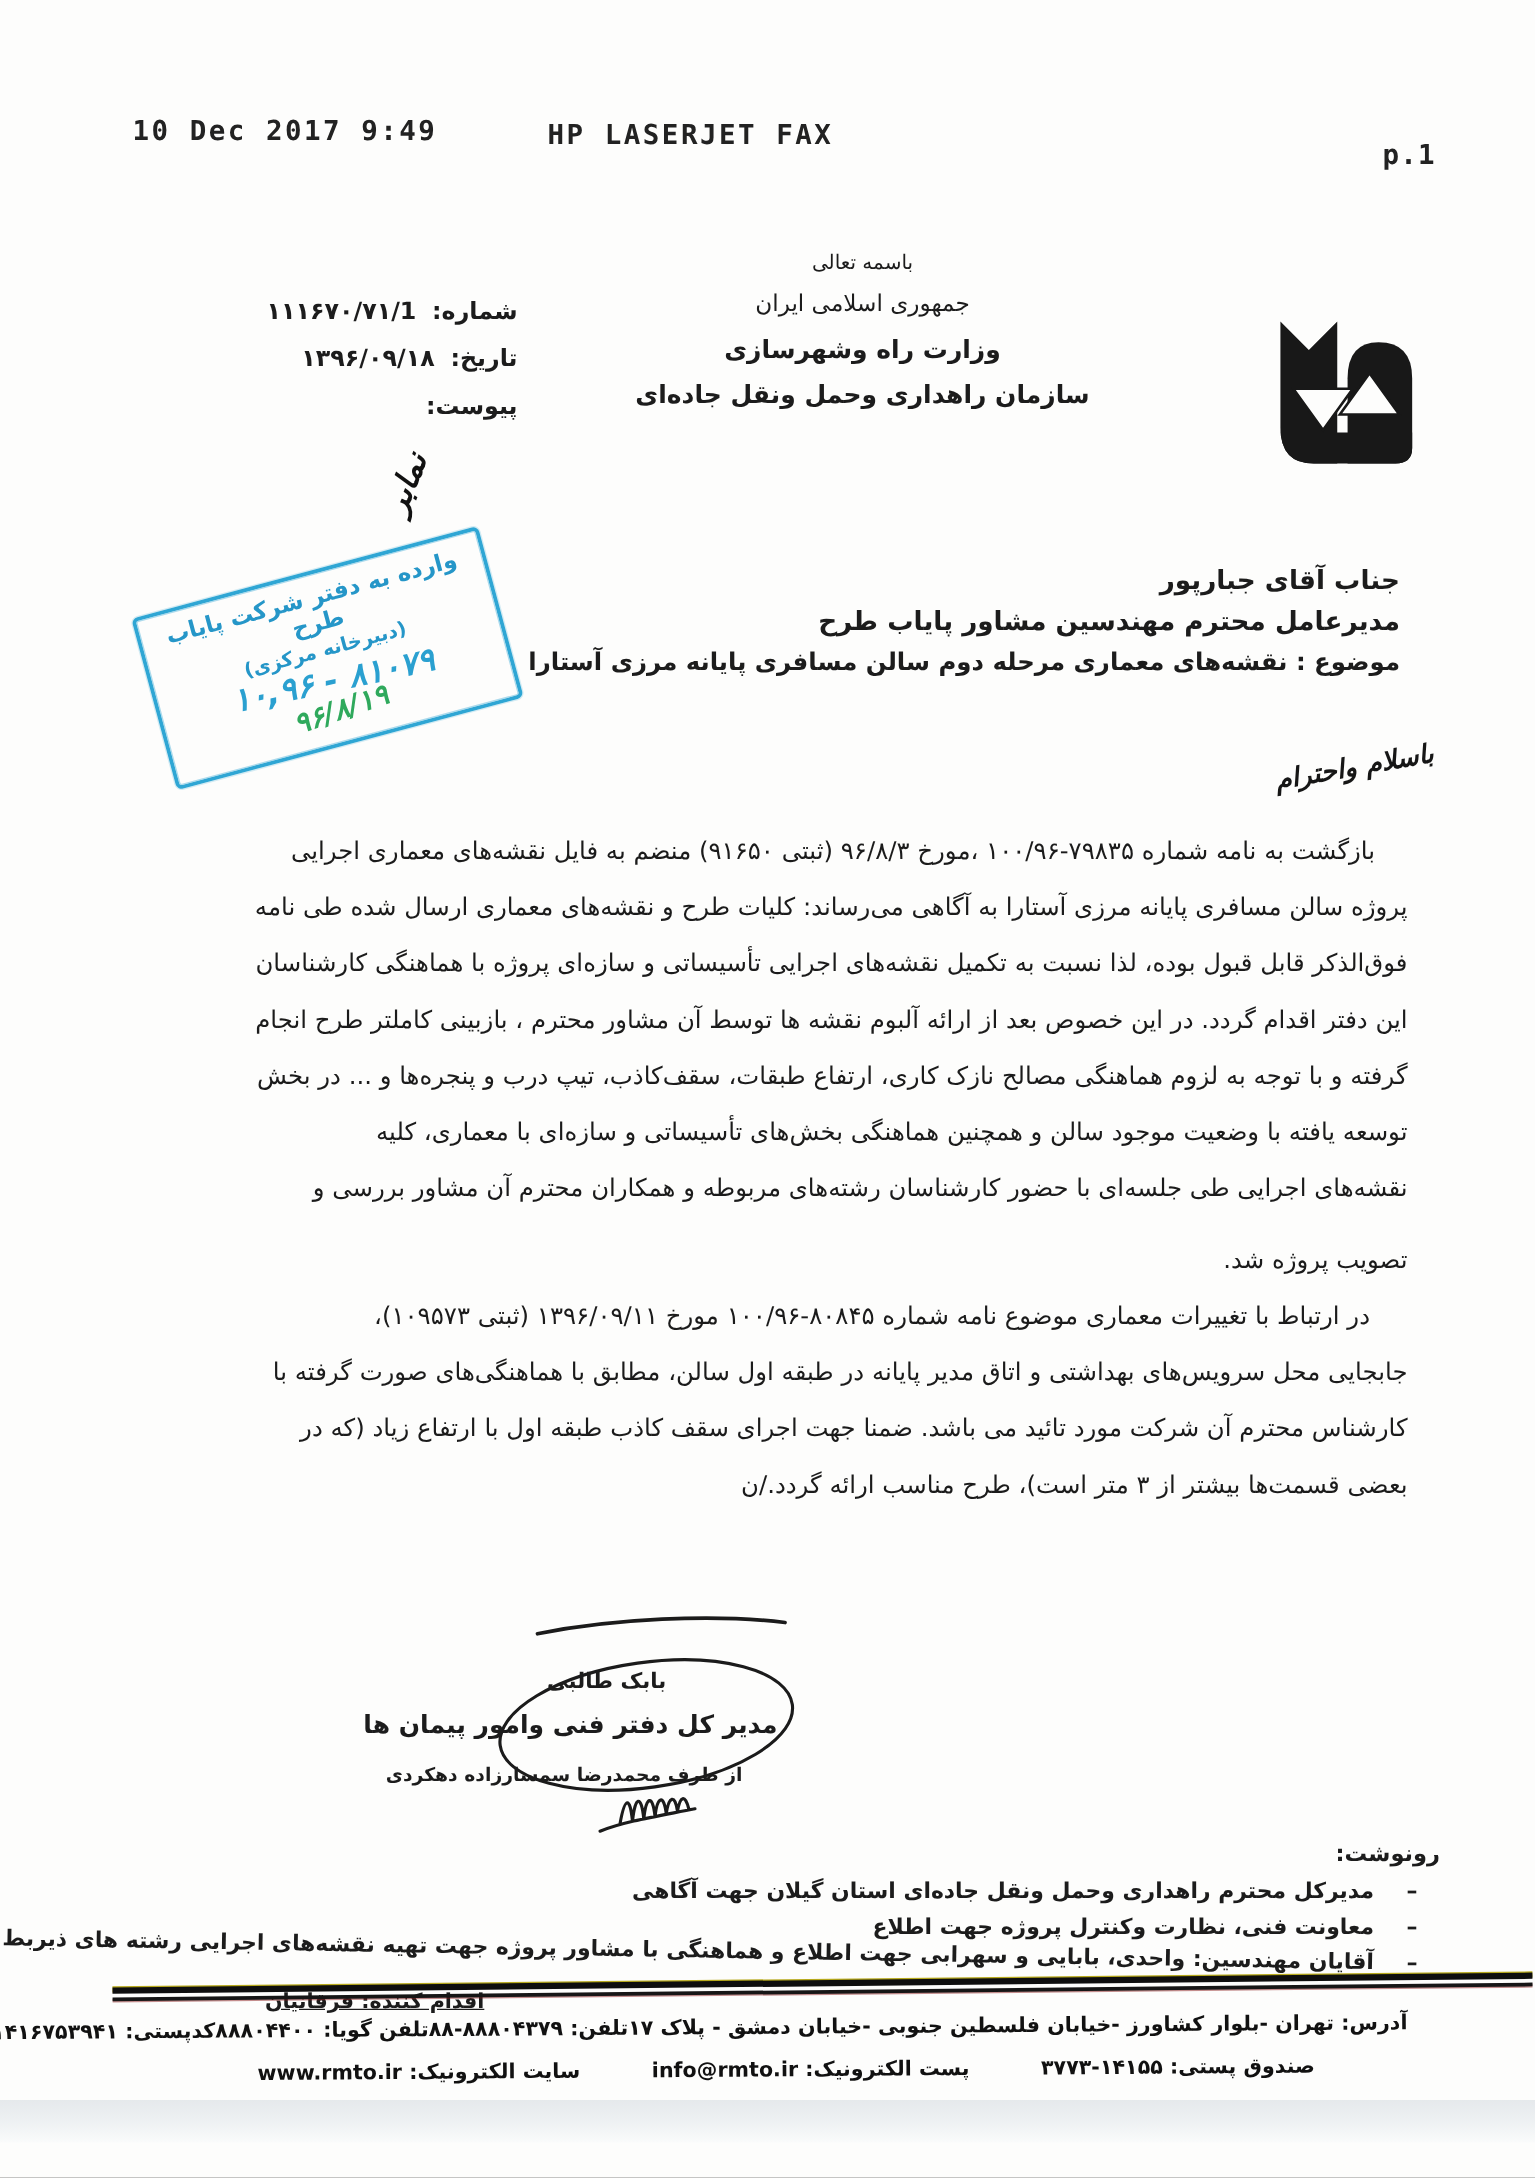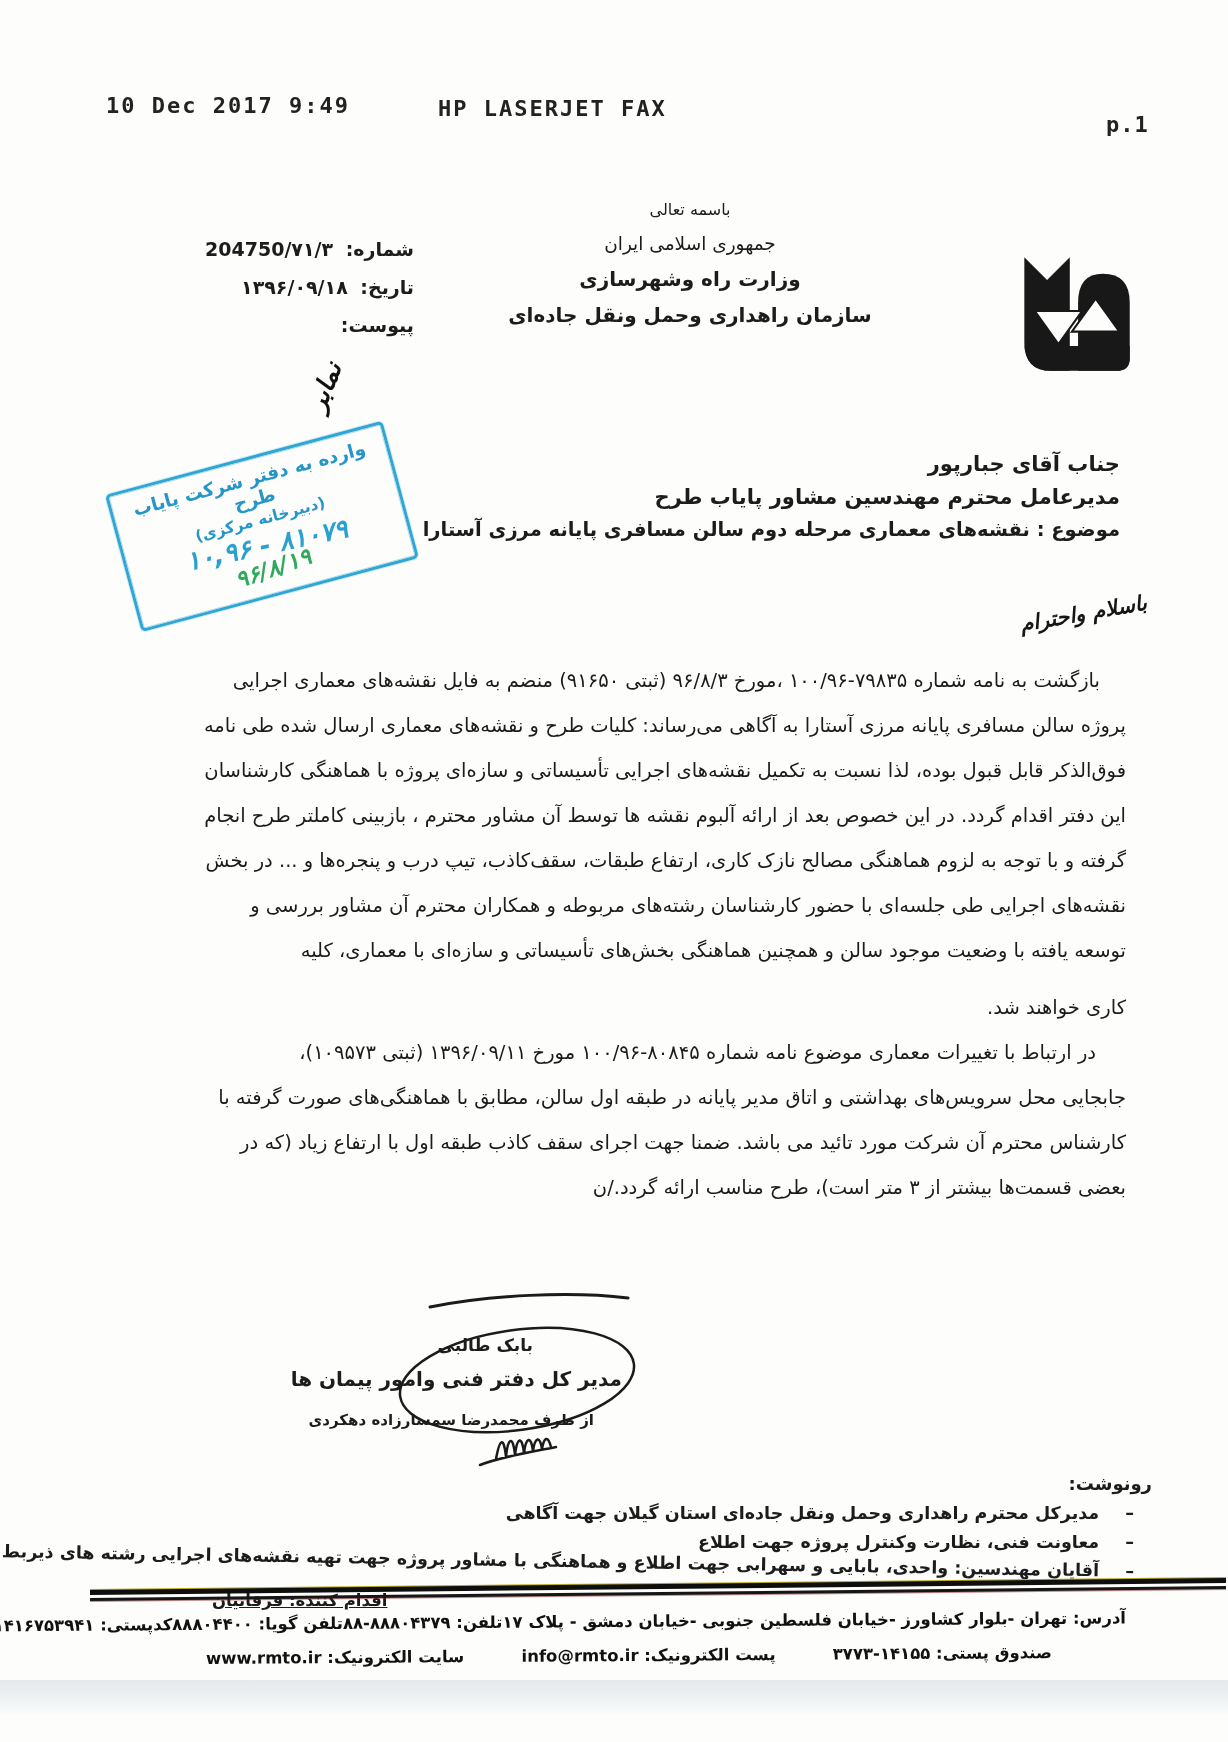--- a/index.html
+++ b/index.html
@@ -109,21 +109,21 @@
     <path d="M10,8 L32,30 L54,8 L54,118 L36,118 Q10,118 10,90 Z" fill="#181818"></path>
     <path d="M62,118 L62,52 Q62,24 86,24 Q112,24 112,52 L112,106 Q112,118 99,118 Z" fill="#181818"></path>
     <path d="M10,94 L112,94 L112,106 Q112,118 99,118 L36,118 Q10,118 10,90 Z" fill="#181818"></path>
     <path d="M20,60 L66,60 L43,92 Z" fill="#fdfdfc" stroke="#181818" stroke-width="2"></path>
     <path d="M56,80 L102,80 L79,48 Z" fill="#fdfdfc" stroke="#181818" stroke-width="2"></path>
   </svg>
 
   <div class="abs refblock">
     <div class="ref-row">
       <span>شماره:</span>
-      <span class="val">204750/۷۱/۳</span>
+      <span class="val">۱۱۱۶۷۰/۷۱/1</span>
     </div>
     <div class="ref-row">
       <span>تاریخ:</span>
       <span class="val">۱۳۹۶/۰۹/۱۸</span>
     </div>
     <div class="ref-row">
       <span>پیوست:</span>
     </div>
   </div>
 
@@ -143,23 +143,23 @@
   </div>
 
   <div class="abs greeting rtl">باسلام واحترام</div>
 
   <div class="abs body-p p1">
       <div class="line">بازگشت به نامه شماره ۷۹۸۳۵-۱۰۰/۹۶ ،مورخ ۹۶/۸/۳ (ثبتی ۹۱۶۵۰) منضم به فایل نقشه‌های معماری اجرایی</div>
       <div class="line">پروژه سالن مسافری پایانه مرزی آستارا به آگاهی می‌رساند: کلیات طرح و نقشه‌های معماری ارسال شده طی نامه</div>
       <div class="line">فوق‌الذکر قابل قبول بوده، لذا نسبت به تکمیل نقشه‌های اجرایی تأسیساتی و سازه‌ای پروژه با هماهنگی کارشناسان</div>
       <div class="line">این دفتر اقدام گردد. در این خصوص بعد از ارائه آلبوم نقشه ها توسط آن مشاور محترم ، بازبینی کاملتر طرح انجام</div>
       <div class="line">گرفته و با توجه به لزوم هماهنگی مصالح نازک کاری، ارتفاع طبقات، سقف‌کاذب، تیپ درب و پنجره‌ها و ... در بخش</div>
+      <div class="line">توسعه یافته با وضعیت موجود سالن و همچنین هماهنگی بخش‌های تأسیساتی و سازه‌ای با معماری، کلیه</div>
       <div class="line">نقشه‌های اجرایی طی جلسه‌ای با حضور کارشناسان رشته‌های مربوطه و همکاران محترم آن مشاور بررسی و</div>
-      <div class="line">توسعه یافته با وضعیت موجود سالن و همچنین هماهنگی بخش‌های تأسیساتی و سازه‌ای با معماری، کلیه</div>
-      <div class="line">کاری خواهند شد.</div>
+      <div class="line">تصویب پروژه شد.</div>
     </div>
 
   <div class="abs body-p p2">
       <div class="line">در ارتباط با تغییرات معماری موضوع نامه شماره ۸۰۸۴۵-۱۰۰/۹۶ مورخ ۱۳۹۶/۰۹/۱۱ (ثبتی ۱۰۹۵۷۳)،</div>
       <div class="line">جابجایی محل سرویس‌های بهداشتی و اتاق مدیر پایانه در طبقه اول سالن، مطابق با هماهنگی‌های صورت گرفته با</div>
       <div class="line">کارشناس محترم آن شرکت مورد تائید می باشد. ضمنا جهت اجرای سقف کاذب طبقه اول با ارتفاع زیاد (که در</div>
       <div class="line">بعضی قسمت‌ها بیشتر از ۳ متر است)، طرح مناسب ارائه گردد./ن</div>
     </div>
 
   <div class="abs sig-wrap">

